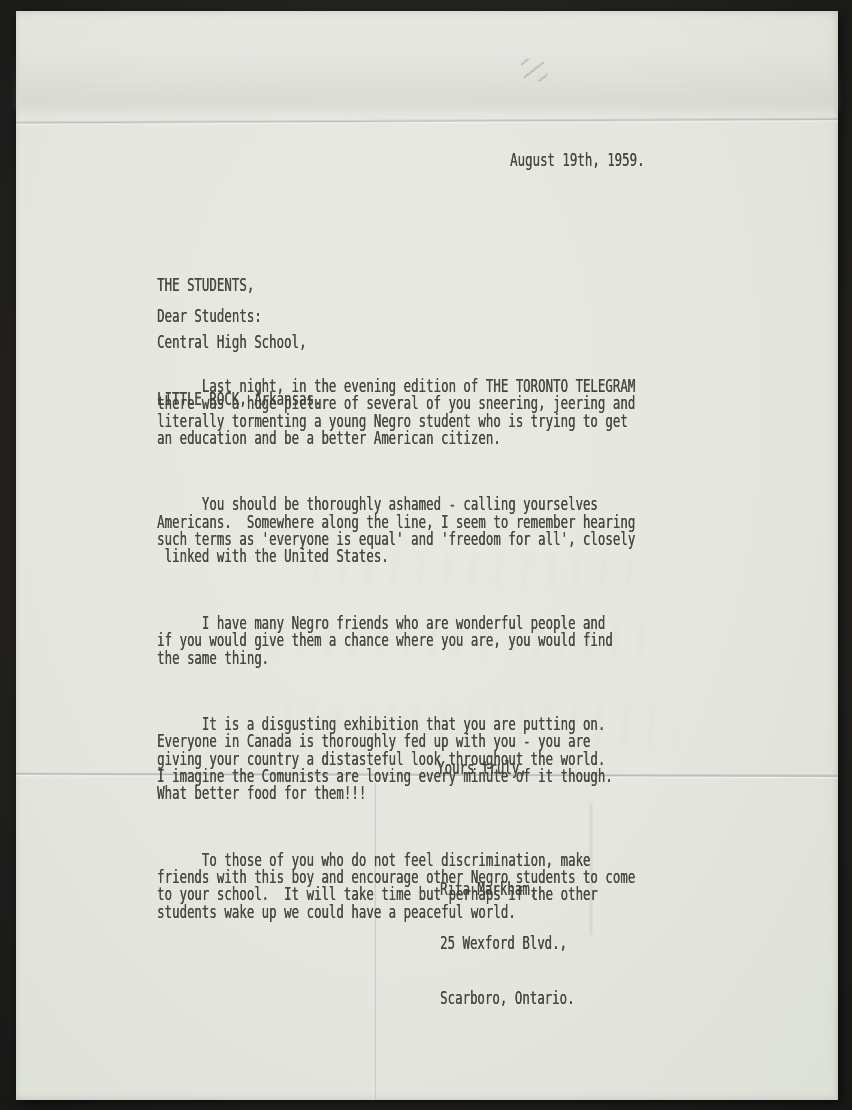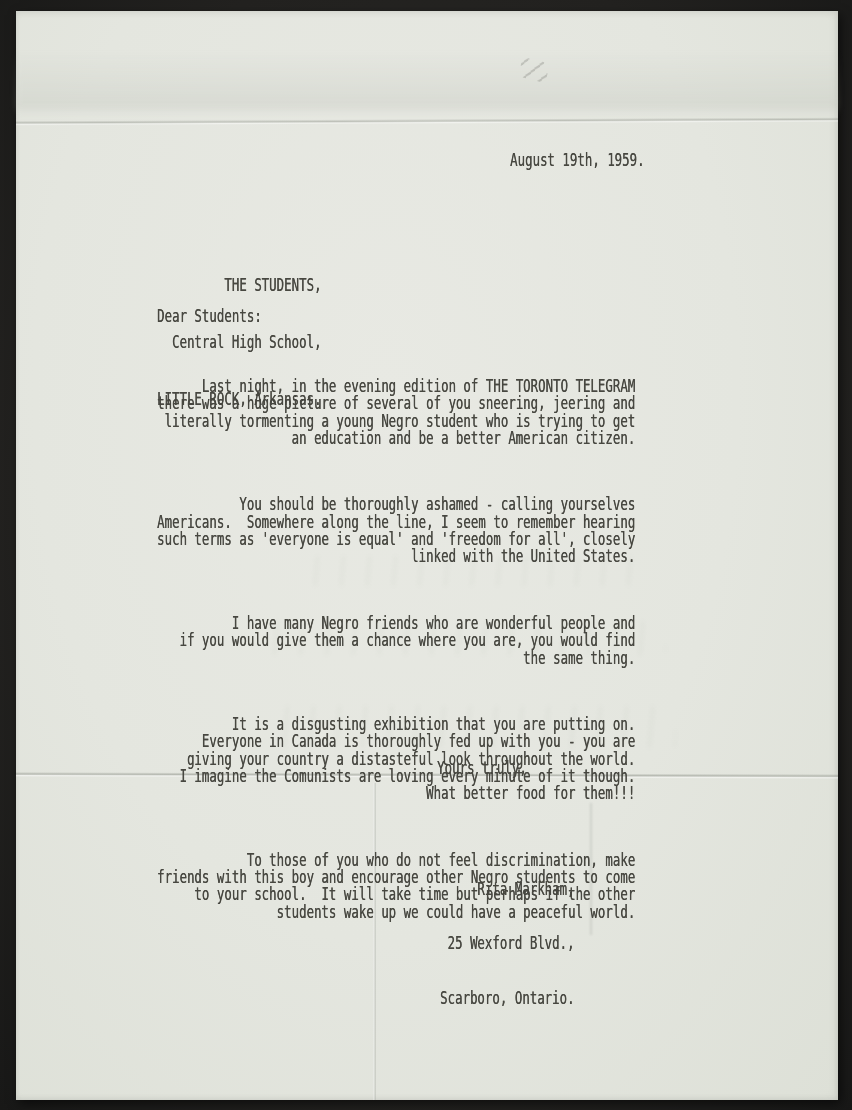--- a/index.html
+++ b/index.html
@@ -12,21 +12,20 @@
   body {
     width: 852px; height: 1110px;
     font-family: "DejaVu Sans Mono", "Liberation Mono", monospace;
     background: #111;
   }
   .frame {
     position: relative;
     width: 852px; height: 1110px;
     overflow: hidden;
     background: radial-gradient(ellipse at 50% 45%, #2b2b28 0%, var(--frame) 65%, #181817 100%);
-    text-align: right;
   }
   .paper {
     position: absolute;
     left: 16px; top: 11px;
     width: 822px; height: 1089px;
     background: radial-gradient(ellipse at 45% 35%, #e8e9e3 0%, var(--paper) 55%, #dde0d7 100%);
     box-shadow: 3px 4px 10px rgba(0,0,0,0.55),
                 inset -3px 0 8px rgba(0,0,0,0.05),
                 inset 0 3px 6px rgba(0,0,0,0.04),
                 inset 0 -2px 5px rgba(0,0,0,0.05);

